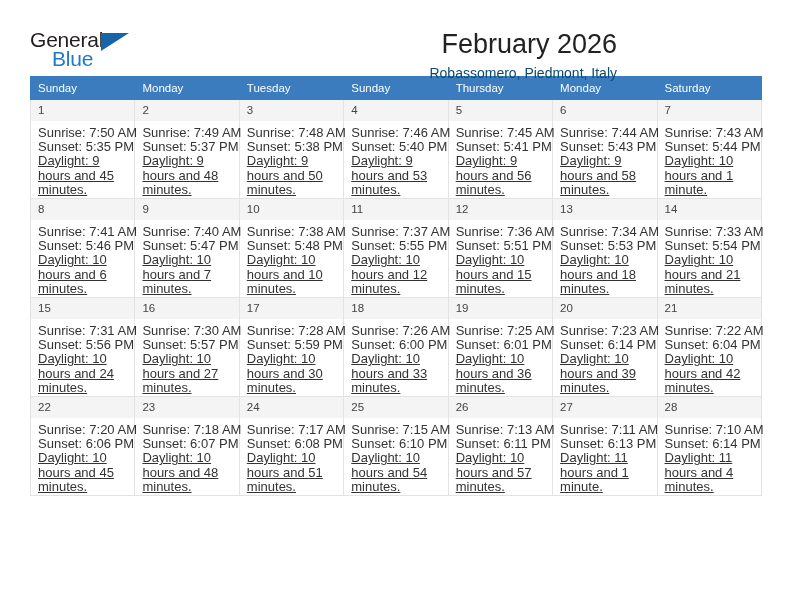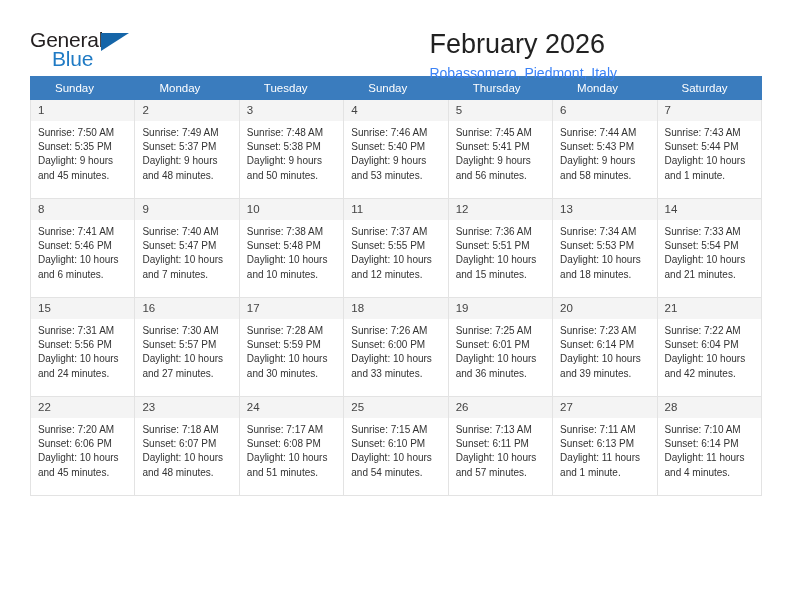--- a/index.html
+++ b/index.html
@@ -58,51 +58,52 @@
   .brand-triangle {
     position: absolute;
     left: 71px;
     top: 5px;
     width: 0;
     height: 0;
     border-left: 28px solid #1565a8;
     border-bottom: 18px solid transparent;
   }
   .titles {
+    text-align: right;
     flex: 0 0 auto;
     padding-top: 0px;
   }
   .month-title {
     font-size: 27px;
     color: #222222;
     line-height: 32px;
     white-space: nowrap;
   }
   .location-title {
     font-size: 14px;
-    color: #3b82f6;
+    color: #0c4a6e;
     line-height: 20px;
     margin-top: 3px;
     white-space: nowrap;
   }
 
   
   .calendar {
     width: 732px;
     border-collapse: collapse;
     table-layout: fixed;
     margin-top: 8px;
   }
   .calendar th {
     background: #3a7cbe;
     color: #ffffff;
     font-size: 11.5px;
     font-weight: normal;
     text-align: left;
-    padding: 5px 0 5px 24px;
+    padding: 5px 0 5px 7px;
     height: 12px;
     border: 1px solid #3a7cbe;
   }
   .calendar td {
     vertical-align: top;
     border: 1px solid #e3e3e3;
     height: 98px;
     padding: 0;
     background: #ffffff;
   }
@@ -111,29 +112,30 @@
   }
   .day-number {
     font-size: 11.5px;
     color: #444444;
     background: #f4f4f4;
     padding: 4px 0 4px 7px;
     line-height: 13px;
   }
   .day-info {
     padding: 5px 6px 0 7px;
-    font-size: 10px;
+    font-size: 13px;
     line-height: 14.2px;
     color: #333333;
   }
   .day-info div {
     white-space: nowrap;
   }
   .day-info .daylight {
     white-space: normal;
+    text-decoration: underline;
   }
 </style>
 </head>
 <body>
 
 <div class="page">
 
   <div class="header">
     <div class="brand">
       <span class="brand-general">General</span>

